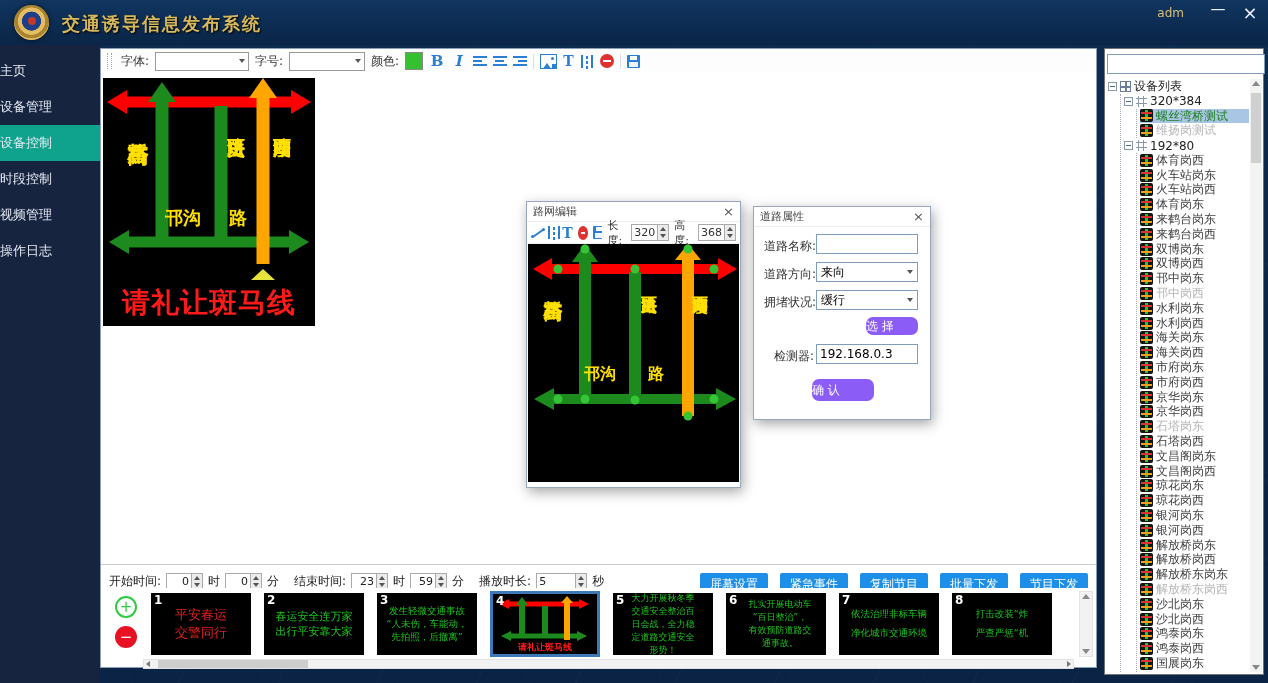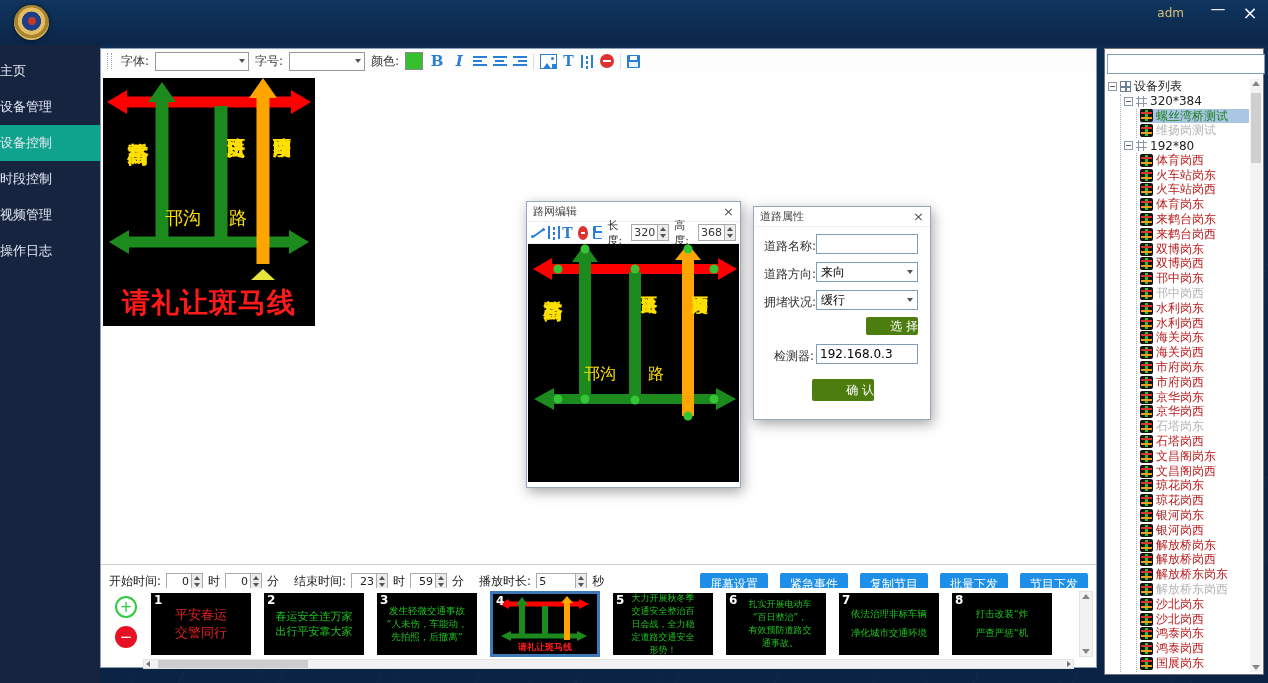--- a/index.html
+++ b/index.html
@@ -60,21 +60,21 @@
   .save-icon::before{content:"";position:absolute;left:3px;top:1px;width:7px;height:4px;background:#fff;}
   .save-icon::after{content:"";position:absolute;left:2px;bottom:1px;width:9px;height:5px;background:#eef4ff;}
   .pen-icon{width:15px;height:14px;position:relative;cursor:pointer;}
   .pen-icon::before{content:"";position:absolute;left:1px;top:6px;width:13px;height:2px;background:#2a7fd4;transform:rotate(-35deg);}
   .pen-icon::after{content:"";position:absolute;left:0;top:9px;width:3px;height:3px;border-radius:50%;background:#2a7fd4;box-shadow:11px -7px 0 #2a7fd4;}
   
   .canvas{position:absolute;left:0;top:24px;right:0;height:491px;background:#fff;}
   .led{position:absolute;background:#000;}
   .led-preview{left:2px;top:5px;width:212px;height:248px;}
   .v-label{position:absolute;writing-mode:vertical-rl;text-orientation:upright;color:#ffe000;font-weight:bold;line-height:1;}
-  .h-label{position:absolute;color:#ffe000;font-weight:normal;}
+  .h-label{position:absolute;color:#ffe000;font-weight:bold;}
   .led-msg{position:absolute;left:0;right:0;bottom:4px;text-align:center;color:#ff1a1a;font-size:28px;font-weight:bold;letter-spacing:1px;}
   
   .win{position:absolute;background:#fff;border:1px solid #98a8bc;box-shadow:2px 4px 12px rgba(0,0,0,.35);z-index:5;}
   .win-title{height:19px;display:flex;align-items:center;padding:0 6px;font-size:11px;color:#444;border-bottom:1px solid #eee;}
   .win-x{margin-left:auto;color:#555;font-size:13px;cursor:pointer;}
   .win-editor{left:425px;top:152px;width:213px;height:285px;}
   .ed-toolbar{height:21px;display:flex;align-items:center;gap:5px;padding:0 4px;font-size:11px;color:#333;border-bottom:1px solid #eee;}
   .ed-canvas{position:relative;width:211px;height:238px;background:#000;margin-left:1px;}
   .spin{display:flex;border:1px solid #aaa;height:15px;background:#fff;}
   .spin .v{min-width:20px;padding:0 2px;font-size:11px;display:flex;align-items:center;justify-content:flex-end;}
@@ -82,21 +82,21 @@
   .spin .arr i{flex:1;display:flex;align-items:center;justify-content:center;background:#ececec;}
   .tri-u{width:0;height:0;border-left:3px solid transparent;border-right:3px solid transparent;border-bottom:4px solid #555;}
   .tri-d{width:0;height:0;border-left:3px solid transparent;border-right:3px solid transparent;border-top:4px solid #555;}
   .tri-l{width:0;height:0;border-top:3px solid transparent;border-bottom:3px solid transparent;border-right:4px solid #777;}
   .tri-r{width:0;height:0;border-top:3px solid transparent;border-bottom:3px solid transparent;border-left:4px solid #777;}
   .win-props{left:652px;top:157px;width:176px;height:212px;}
   .prop-label{position:absolute;font-size:12px;color:#333;}
   .prop-input{position:absolute;left:62px;width:102px;height:20px;border:1px solid #7f9db9;box-sizing:border-box;font-size:12px;padding:0 3px;font-family:inherit;}
   .prop-sel{position:absolute;left:62px;width:102px;height:20px;border:1px solid #7f9db9;box-sizing:border-box;
             display:flex;align-items:center;justify-content:space-between;padding:0 4px;font-size:12px;background:#fff;cursor:pointer;}
-  .blue-btn{background:#4d7c0f;color:#fff;border-radius:2px;font-size:12px;text-align:right;cursor:pointer;}
+  .blue-btn{background:#8b5cf6;color:#fff;border-radius:7px;font-size:12px;text-align:left;cursor:pointer;}
   
   .controls{position:absolute;left:0;top:515px;right:0;height:24px;border-top:1px solid #ccc;background:#fff;
             display:flex;align-items:flex-start;font-size:12px;color:#222;padding:8px 8px;gap:5px;box-sizing:border-box;}
   .controls .spacer{flex:1;}
   .ctl-btn{background:#1d8fe8;color:#fff;border-radius:2px;padding:3px 10px;font-size:12px;margin-left:7px;cursor:pointer;}
   
   .playlist{position:absolute;left:0;top:539px;right:0;height:79px;background:#fff;}
   .pm-col{position:absolute;left:8px;top:8px;width:34px;display:flex;flex-direction:column;gap:8px;align-items:center;}
   .plus{width:22px;height:22px;border-radius:50%;border:2px solid #2ecc40;color:#2ecc40;display:flex;align-items:center;justify-content:center;font-size:15px;box-sizing:border-box;cursor:pointer;}
   .minusc{width:22px;height:22px;border-radius:50%;background:#e81123;color:#fff;display:flex;align-items:center;justify-content:center;font-size:15px;cursor:pointer;}
@@ -124,31 +124,32 @@
   .expander::before{content:"";position:absolute;left:1px;right:1px;top:3px;height:1px;background:#567;}
   .grid-icon{width:11px;height:11px;flex:0 0 11px;border:1px solid #6c7f98;box-sizing:border-box;
      background:linear-gradient(to right,transparent 4px,#6c7f98 4px 6px,transparent 6px),
                 linear-gradient(to bottom,transparent 4px,#6c7f98 4px 6px,transparent 6px);}
   .hash-icon{width:11px;height:11px;flex:0 0 11px;
      background:linear-gradient(to right,transparent 2px,#8a97a8 2px 3px,transparent 3px 7px,#8a97a8 7px 8px,transparent 8px),
                 linear-gradient(to bottom,transparent 2px,#8a97a8 2px 3px,transparent 3px 7px,#8a97a8 7px 8px,transparent 8px);}
   .dev-icon{width:13px;height:13px;background:#151515;border-radius:2px;position:relative;flex:0 0 13px;}
   .dev-icon::before{content:"";position:absolute;left:5px;top:1px;width:3px;height:11px;background:#2ec22e;}
   .dev-icon::after{content:"";position:absolute;left:1px;top:3px;width:11px;height:2px;background:#e03131;box-shadow:0 5px 0 #f0a020;}
-  .st-online{color:#b91c1c;} .st-offline{color:#b5b5b5;}
+  .st-online{color:#404040;} .st-offline{color:#b5b5b5;}
   .st-selected{background:#a9c7e4;color:#1d7d1d;}
   .rp-scroll{position:absolute;right:1px;top:30px;width:12px;bottom:2px;background:#f3f3f3;
              display:flex;flex-direction:column;align-items:center;justify-content:space-between;padding:2px 0;box-sizing:border-box;}
   .rp-thumb{position:absolute;top:14px;left:1px;width:10px;height:70px;background:#cfcfcf;}
 </style>
 </head>
 <body>
 
 <div class="header">
   <div class="badge"></div>
+  <div class="app-title">交通诱导信息发布系统</div>
   <div class="user-name">adm</div>
   <div class="win-ctrl win-min">—</div>
   <div class="win-ctrl win-close">×</div>
 </div>
 
 <div class="sidebar" id="sidebar">
     <div class="side-item">主页</div>
     <div class="side-item">设备管理</div>
     <div class="side-item active">设备控制</div>
     <div class="side-item">时段控制</div>

